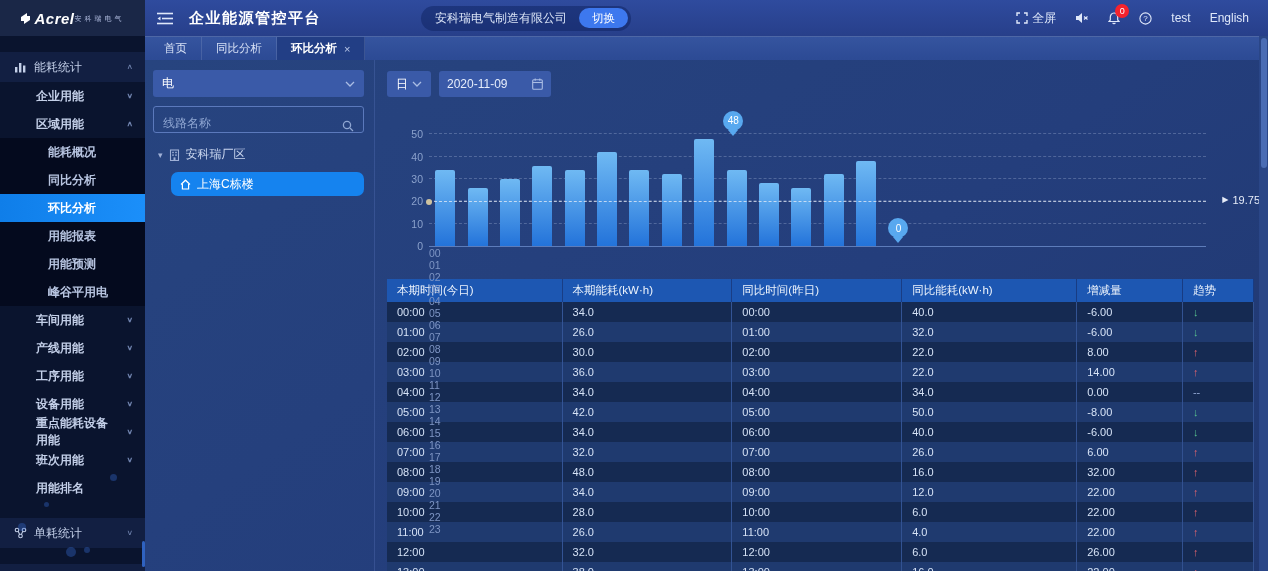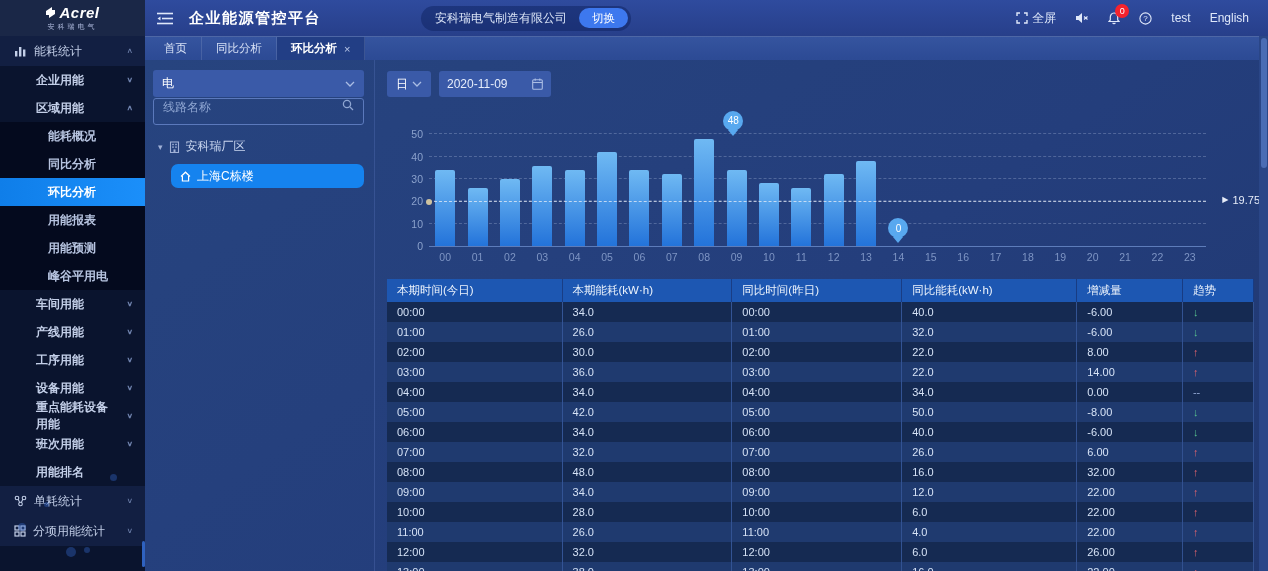--- a/index.html
+++ b/index.html
@@ -1,56 +1,56 @@
 <!DOCTYPE html>
 <html><head>
 <meta charset="utf-8">
 <style>
   * { margin:0; padding:0; box-sizing:border-box; }
   html,body { width:1268px; height:571px; overflow:hidden; font-family:"Liberation Sans",sans-serif; background:#1b2d5c; }
   .app { width:1268px; height:571px; position:relative; display:flex; flex-direction:column; }
 
   
   .topbar { height:36px; display:flex; align-items:center; background:linear-gradient(180deg,#2f4b9e,#273f8a); flex:none; }
-  .logo { width:145px; height:100%; background:#1a2747; display:flex; flex-direction:column; align-items:center; justify-content:center; flex:none; }
+  .logo { width:145px; height:100%; background:#1a2747; display:flex; flex-direction:row; align-items:center; justify-content:center; flex:none; }
   .logo-row { display:flex; align-items:center; gap:3px; }
   .logo-text { font-style:italic; font-weight:bold; font-size:15px; color:#fff; letter-spacing:.5px; }
   .logo-sub { font-size:7px; color:#aebadd; letter-spacing:3px; margin-top:1px; }
   .collapse-btn { width:40px; height:100%; display:flex; align-items:center; justify-content:center; cursor:pointer; }
   .app-title { font-size:15px; font-weight:bold; color:#fff; letter-spacing:1.5px; margin-left:4px; }
   .company-pill { margin-left:100px; background:rgba(12,32,90,.45); border-radius:14px; height:25px; display:flex; align-items:center; padding:0 3px 0 14px; font-size:12px; color:#dbe5f7; gap:12px; }
   .switch-btn { background:#3d78ee; border:none; border-radius:11px; height:20px; padding:0 13px; color:#fff; font-size:11.5px; cursor:pointer; }
   .spacer { flex:1; }
   .hdr-item { color:#dfe8fa; font-size:12px; display:flex; align-items:center; gap:4px; margin-right:19px; cursor:pointer; position:relative; white-space:nowrap; }
   .badge { position:absolute; top:-8px; right:-9px; background:#f5222d; color:#fff; font-size:9px; min-width:14px; height:14px; line-height:14px; text-align:center; border-radius:8px; }
   .icon svg { display:block; }
 
   
   .main-row { flex:1; display:flex; min-height:0; }
   .sidebar { width:145px; background:#0a142e; position:relative; overflow:hidden; flex:none; }
   .s-item { display:flex; align-items:center; font-size:12px; color:#c3cfe8; cursor:pointer; gap:7px; position:relative; }
   .s-item .chev { margin-left:auto; margin-right:12px; font-size:9px; color:#6f82ad; transform:scaleY(.8); }
-  .lv1 { height:30px; padding-left:14px; background:#121f42; }
+  .lv1 { height:30px; padding-left:14px; background:#121f42;margin-top:16px; }
   .lv2 { height:28px; padding-left:36px; background:#0a142e;font-weight:bold; }
   .lv3 { height:28px; padding-left:48px; background:#040a1e; color:#b7c4e0;font-weight:bold; }
   .s-item.active { background:linear-gradient(90deg,#0f7ee9,#1b8ffa); color:#fff; }
   .particle { position:absolute; border-radius:50%; background:rgba(52,104,205,.38); }
 
   .right-col { flex:1; display:flex; flex-direction:column; min-width:0; }
   .tabbar { height:24px; background:linear-gradient(180deg,#35549f,#2c4a94); border-top:1px solid rgba(255,255,255,.16); display:flex; align-items:stretch; padding-left:5px; flex:none; }
   .tab { display:flex; align-items:center; padding:0 14px; font-size:11.5px; color:#d6e0f5; border-right:1px solid rgba(255,255,255,.12); cursor:pointer; }
   .tab.active { background:#223e85; color:#fff; font-weight:bold; }
   .tab .x { margin-left:7px; color:#b9c7e8; font-weight:normal; font-size:11px; }
 
   .content { flex:1; display:flex; min-height:0; background:linear-gradient(145deg,#27447f 0%,#243e7c 55%,#203871 100%); position:relative; }
 
   
   .tree-panel { width:230px; flex:none; padding:10px 10px 0 8px; border-right:1px solid rgba(100,130,200,.28); }
   .select { height:27px; background:#3a5aa8; border-radius:3px; display:flex; align-items:center; justify-content:space-between; padding:0 9px; font-size:12px; color:#fff; cursor:pointer; }
-  .search { height:27px; border:1px solid #5b79bc; border-radius:3px; display:flex; align-items:flex-start; justify-content:space-between; padding:0 9px; margin-top:1px; color:#8fa6d2; font-size:12px; cursor:text; }
+  .search { height:27px; border:1px solid #5b79bc; border-radius:3px; display:flex; align-items:flex-end; justify-content:space-between; padding:0 9px; margin-top:9px; color:#8fa6d2; font-size:12px; cursor:text; }
   .tree-root { margin-top:13px; font-size:12px; color:#c9d6ef; display:flex; align-items:center; gap:6px; padding-left:5px; cursor:pointer; }
   .caret { font-size:9px; color:#9fb0d6; }
   .tree-sel { margin-top:9px; margin-left:18px; background:#1583ef; height:24px; display:flex; align-items:center; gap:6px; color:#fff; font-size:12px; padding-left:9px; cursor:pointer;border-radius:7px; }
 
   
   .main-panel { flex:1; padding:11px 14px 0 12px; min-width:0; display:flex; flex-direction:column; }
   .toolbar { display:flex; gap:8px; flex:none; }
   .sel-sm { width:44px; height:26px; }
   .date-input { width:112px; height:26px; background:#3a5aa8; border-radius:3px; display:flex; align-items:center; justify-content:space-between; padding:0 8px; font-size:12px; color:#e6edfb; cursor:pointer; }
 
@@ -58,21 +58,21 @@
   .chart-plot { position:relative; height:124px; border-bottom:1px solid #5d7cba; }
   .gridline { position:absolute; left:0; right:0; border-top:1px dashed rgba(195,210,238,.28); }
   .ylab { position:absolute; left:-32px; width:26px; text-align:right; font-size:10.5px; color:#8ba2cc; }
   .bar { position:absolute; bottom:0; width:20px; transform:translateX(-50%); background:linear-gradient(180deg,#6fb9f3,#2373da); border-radius:2px 2px 0 0; }
   .avgline { position:absolute; left:0; right:0; border-top:1px dashed rgba(232,237,247,.75); }
   .avgdot { position:absolute; left:-3px; top:-3px; width:6px; height:6px; border-radius:50%; background:#cfc3a0; }
   .avglabel { position:absolute; right:-54px; top:-8px; font-size:11px; color:#e6ecf8; display:flex; align-items:center; gap:4px; white-space:nowrap; }
   .avgarrow { font-size:8px; color:#e6ecf8; }
   .balloon { position:absolute; width:20px; height:20px; border-radius:50%; background:#58a8ef; color:#fff; font-size:10px; display:flex; align-items:center; justify-content:center; transform:translateX(-50%); z-index:2; }
   .balloon:after { content:""; position:absolute; bottom:-5px; left:50%; transform:translateX(-50%); border:5px solid transparent; border-top:6px solid #58a8ef; border-bottom:0; }
-  .chart-xlabels { display:flex; height:20px; align-items:center; }
+  .chart-xlabels { display:flex; height:20px; align-items:flex-start;flex-direction:column; }
   .chart-xlabels span { flex:1; text-align:center; font-size:10.5px; color:#7e95c4; }
 
   .data-table { width:100%; border-collapse:collapse; table-layout:fixed; font-size:11px; color:#d5e2f6; margin-top:12px; }
   .data-table th { background:#1d57b2; height:23px; font-weight:normal; text-align:left; padding:0 10px; color:#ecf3fc; font-size:11.5px; border-right:1px solid rgba(16,60,140,.55); white-space:nowrap; overflow:hidden; }
   .data-table td { height:20px; padding:0 10px; border-right:1px solid rgba(70,110,180,.45); white-space:nowrap; overflow:hidden; }
   .data-table tr.even { background:#152a52; }
   .data-table tr.odd { background:#1f3a6f; }
   .t-up { color:#e2636f; } .t-down { color:#57c08d; } .t-flat { color:#93a9d4; }
 
   .page-scrollbar { position:absolute; right:0; top:36px; bottom:0; width:9px; background:#2a4687; }

